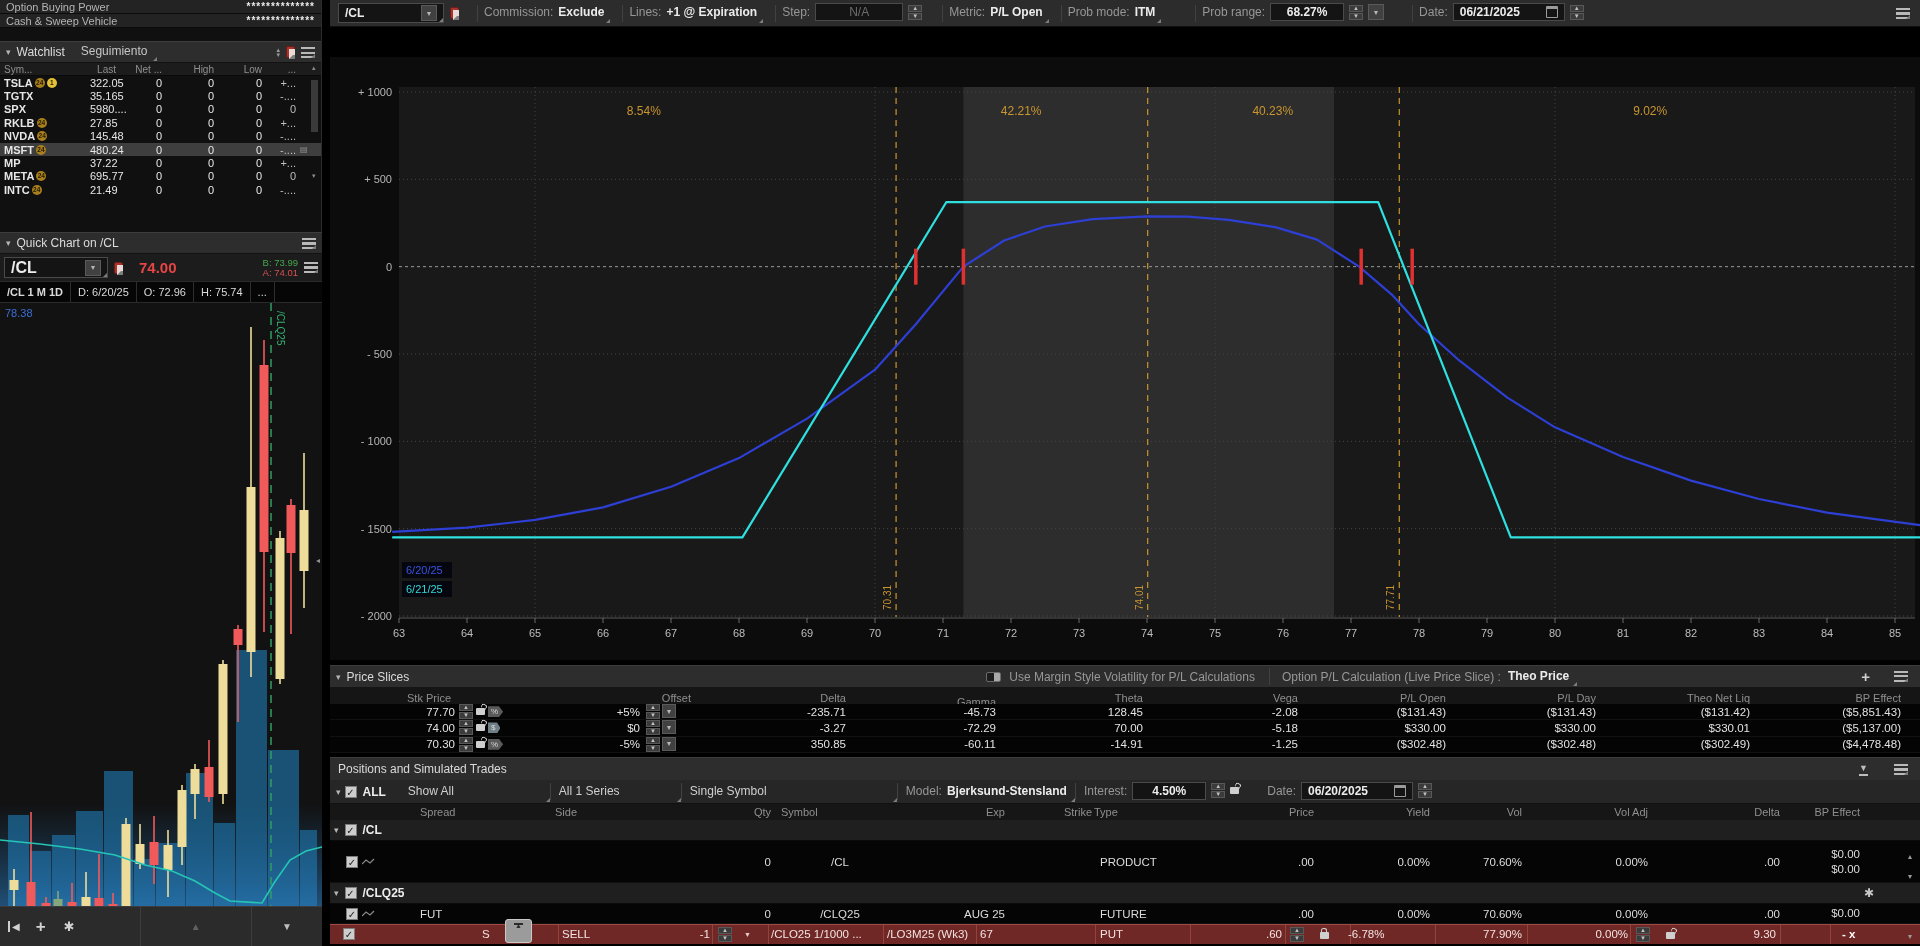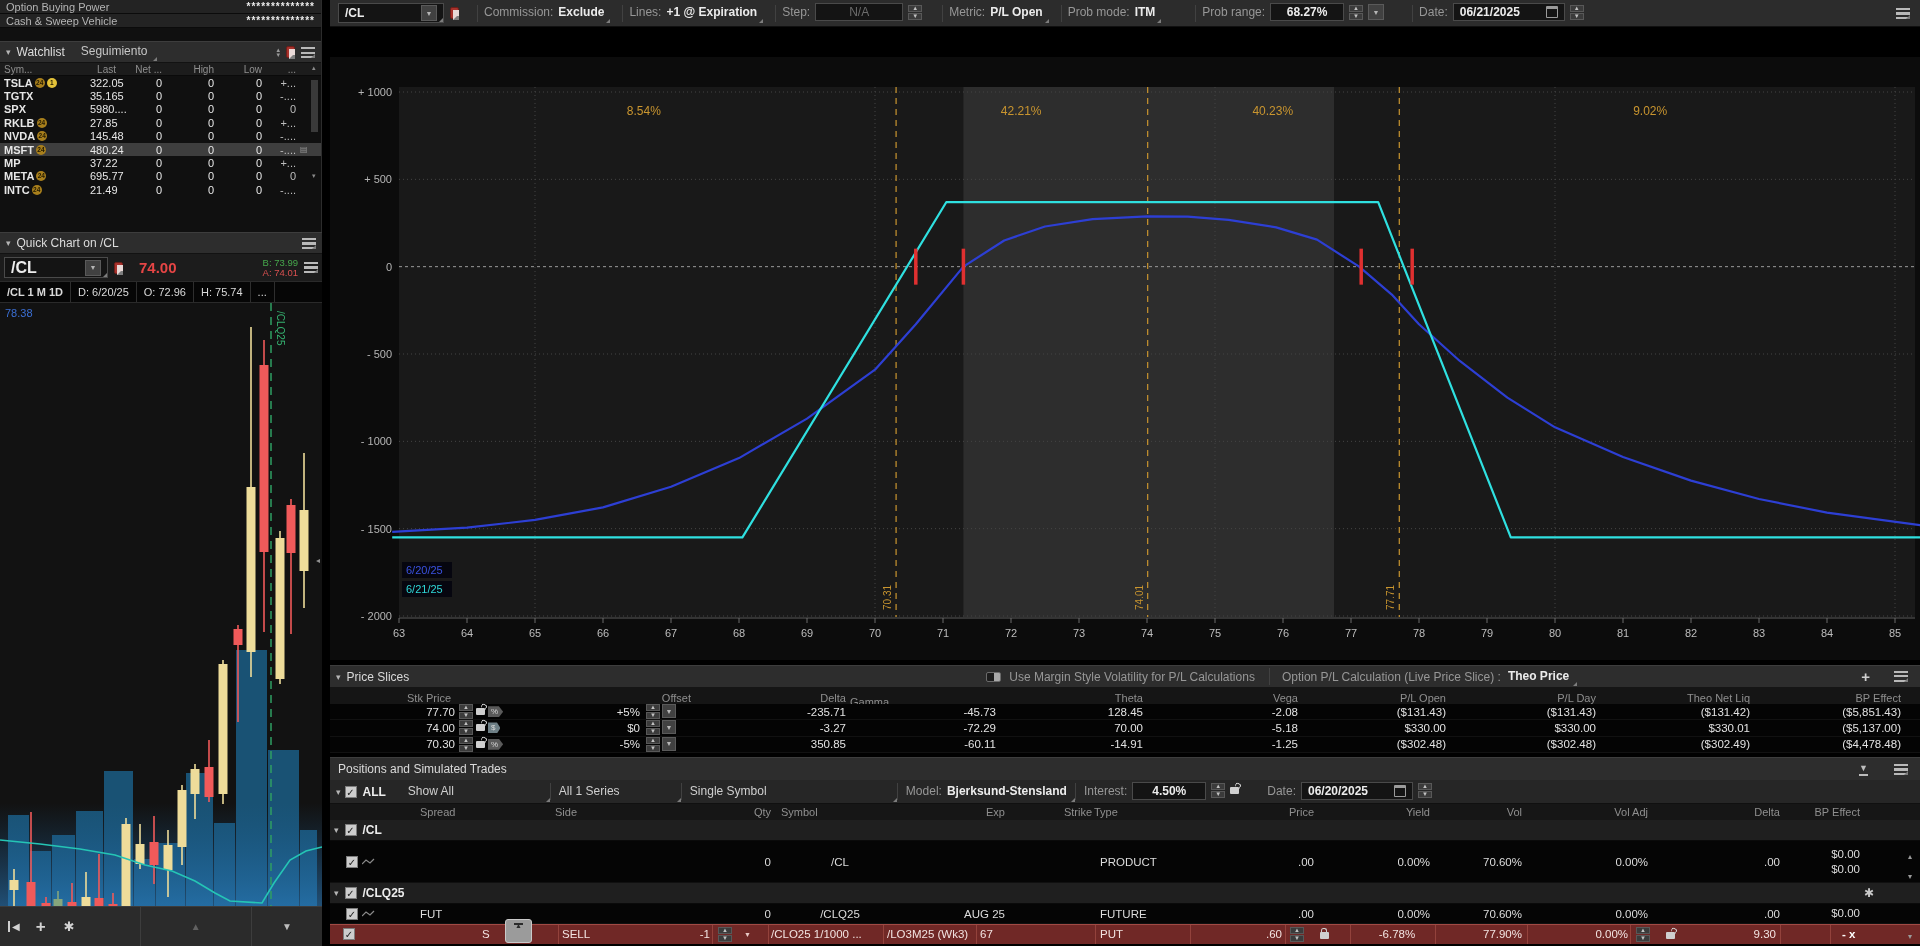--- a/index.html
+++ b/index.html
@@ -504,21 +504,21 @@
     <div class="tb-sep" style="margin-left:14px;"></div>
     <span class="lbl" style="margin-left:12px;">Option P/L Calculation (Live Price Slice) :</span>
     <b class="corner" style="margin-left:5px;padding:1px 8px 3px 2px;">Theo Price</b>
     <span style="margin-left:auto;margin-right:24px;color:#cfcfcf;font-size:15px;font-weight:bold;">+</span>
     <span class="menu-icon corner" style="margin-right:12px;"></span>
   </div>
   <div id="ps-cols" class="ps-grid">
       <span style="text-align: right; padding-right: 4px; grid-area: 1 / 1;">Stk Price</span>
       <span style="text-align: right; padding-right: 4px; grid-column: 3 / span 2;">Offset</span>
       <span style="text-align: right; padding-right: 4px; grid-column: 5;">Delta</span>
-      <span style="padding-right: 4px; grid-column: 6; margin-top: 9px;">Gamma</span>
+      <span style="text-align: right; padding-right: 4px; grid-column: 6; margin-top: 9px;">Gamma</span>
       <span style="text-align: right; padding-right: 4px; grid-column: 7;">Theta</span>
       <span style="text-align: right; padding-right: 4px; grid-column: 8;">Vega</span>
       <span style="text-align: right; padding-right: 4px; grid-column: 9;">P/L Open</span>
       <span style="text-align: right; padding-right: 4px; grid-column: 10;">P/L Day</span>
       <span style="text-align: right; padding-right: 4px; grid-column: 11;">Theo Net Liq</span>
       <span style="text-align: right; padding-right: 4px; grid-column: 12;">BP Effect</span>
     </div>
   <div id="ps-rows">
       <div class="ps-row ps-grid">
         <span style="text-align: right;">77.70</span>
@@ -742,21 +742,21 @@
         <span style="left: 441px;">/CLO25 1/1000 ...</span>
         <span style="left: 557px;">/LO3M25 (Wk3)</span>
         <span style="left: 650px;">67</span>
         <span style="left: 770px;">PUT</span>
         <span style="left: 922px; width: 30px; text-align: right;">.60</span>
         <span class="stepper" style="left: 960px; top: 2px; position: absolute;">
           <i>▲</i>
           <i>▼</i>
         </span>
         <span class="lock" style="left: 990px; top: 7px; position: absolute;"></span>
-        <span style="left: 1042px; width: 50px; text-align: center;">-6.78%</span>
+        <span style="left: 1018px; width: 50px; text-align: left;">-6.78%</span>
         <span style="left: 1142px; width: 50px; text-align: right;">77.90%</span>
         <span style="left: 1252px; width: 46px; text-align: right;">0.00%</span>
         <span class="stepper" style="left: 1306px; top: 2px; position: absolute;">
           <i>▲</i>
           <i>▼</i>
         </span>
         <span class="lock open" style="left: 1336px; top: 7px; position: absolute;"></span>
         <span style="left: 1406px; width: 40px; text-align: right;">9.30</span>
         <span style="left: 1512px; font-weight: bold; color: rgb(255, 255, 255);">- x</span>
         <div style="position: absolute; left: 175px; top: -6px; width: 27px; height: 24px; background: rgb(155, 155, 155); border: 1px solid rgb(201, 201, 201); border-radius: 3px; display: flex; flex-direction: column; align-items: center; justify-content: center;">

